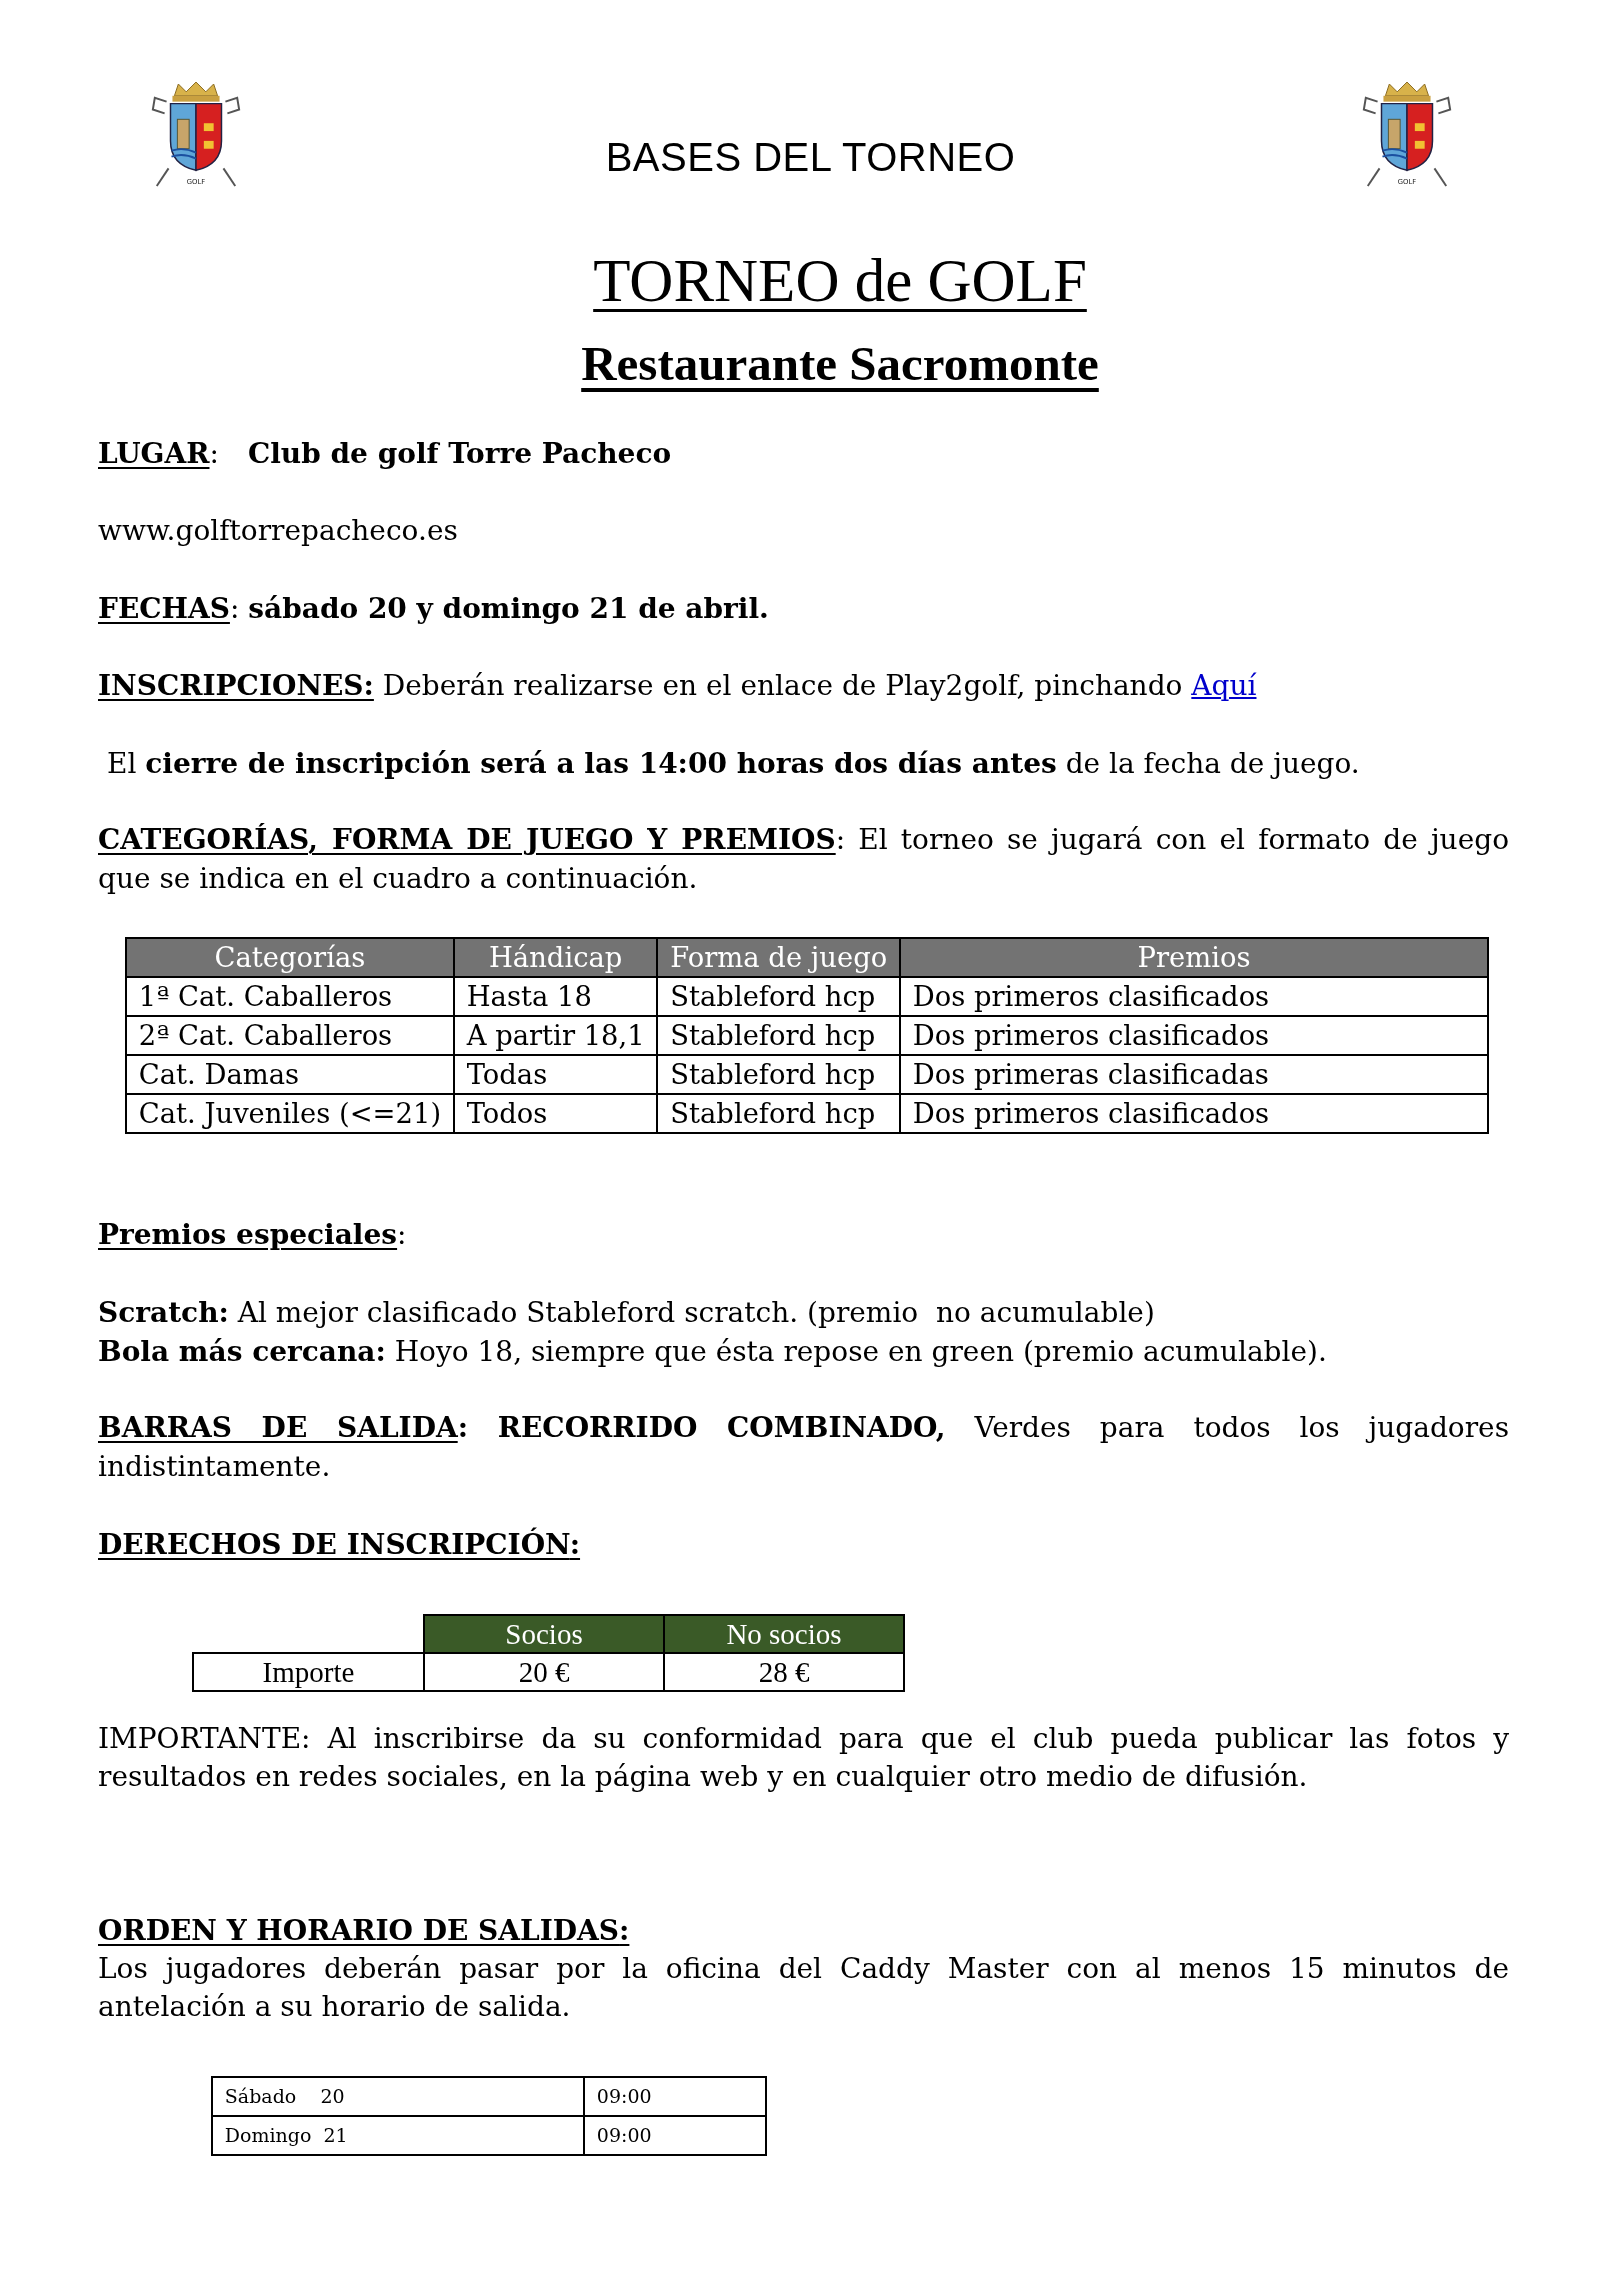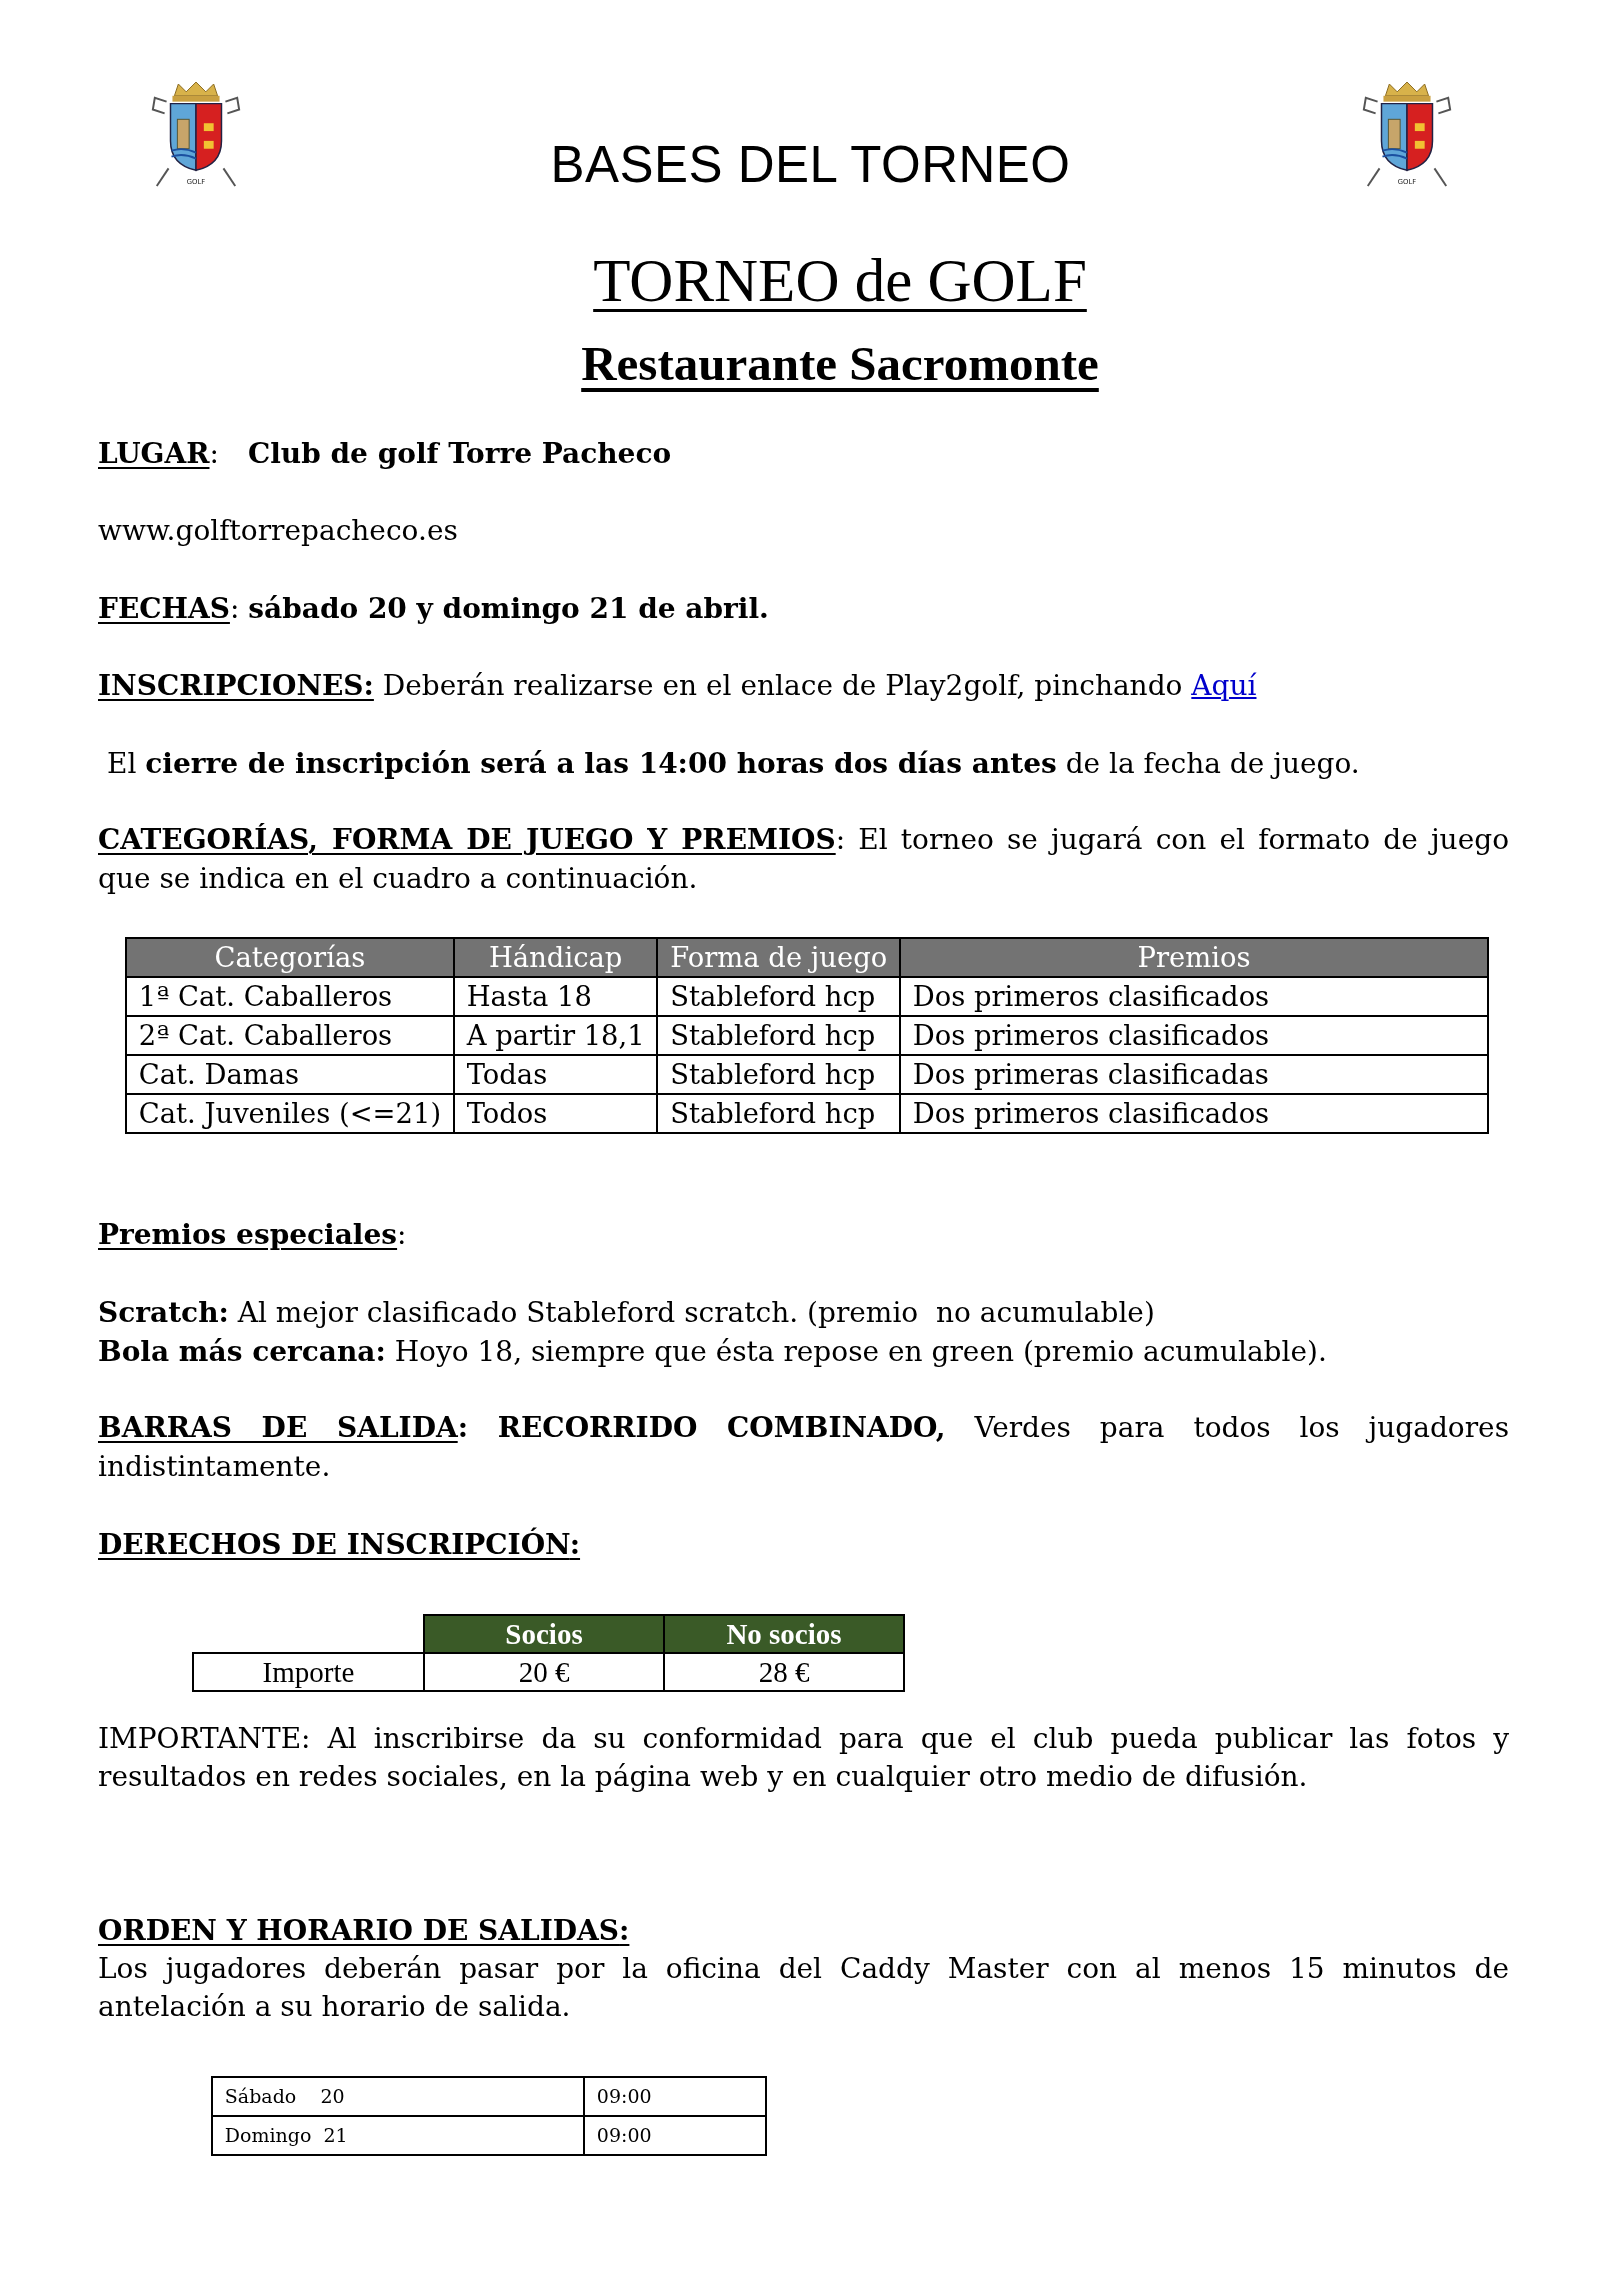--- a/index.html
+++ b/index.html
@@ -1,40 +1,40 @@
 <!DOCTYPE html>
 <html><head>
 <meta charset="utf-8">
 <style>
   html, body { margin: 0; padding: 0; background: #ffffff; }
   body { width: 1621px; height: 2282px; position: relative; overflow: hidden;
          font-family: "DejaVu Serif", "Liberation Serif", serif; color: #000; }
   .logo { position: absolute; width: 102px; height: 110px; }
   .hdr-title { position: absolute; left: 0; width: 1621px; top: 135px; text-align: center;
-               font-family: "Liberation Sans", sans-serif; font-size: 51px; letter-spacing: 0.5px; }
+               font-family: "Liberation Sans", sans-serif; font-size: 40px; letter-spacing: 0.5px; }
   .main-title { position: absolute; left: 0; width: 1680px; top: 245px; text-align: center;
                 font-family: "Liberation Sans", sans-serif; font-size: 61px; text-decoration: underline;
                 text-decoration-thickness: 2.9px; text-underline-offset: 7.8px; }
   .main-title .t1 { font-family: "Liberation Serif", serif; }
   .sub-title { position: absolute; left: 0; width: 1680px; top: 335px; text-align: center;
                font-family: "Liberation Serif", serif; font-weight: bold; font-size: 49px;
                text-decoration: underline; text-decoration-thickness: 3.9px; text-underline-offset: 7.8px; }
   .line { position: absolute; left: 98px; width: 1411px; font-size: 28px; line-height: 39px; white-space: nowrap; }
   .wrap { white-space: normal; text-align: justify; }
   .b { font-weight: bold; }
   .u { text-decoration: underline; text-decoration-thickness: 2px; text-underline-offset: 3.9px; }
   .link { color: #0000cc; text-decoration: underline; }
   table { border-collapse: collapse; position: absolute; font-family: "DejaVu Serif", serif; }
   .cat-table { left: 125px; top: 937px; width: 1364px; font-size: 27.4px; }
   .cat-table th, .cat-table td { border: 2px solid #000; height: 37px; padding: 0 11.8px; line-height: 37px; white-space: nowrap; }
   .cat-table th { background: #737373; color: #fff; font-weight: normal; text-align: center; }
   .cat-table td { text-align: left; }
   .fee-table { left: 192px; top: 1614px; font-family: "Liberation Serif", serif; font-size: 29px; }
   .fee-table th, .fee-table td { border: 2px solid #000; height: 36px; line-height: 36px; text-align: center; padding: 0; }
-  .fee-table th.g { background: #3a5a27; color: #fff; font-weight: bold; }
+  .fee-table th.g { background: #3a5a27; color: #fff; font-weight: normal; }
   .fee-table th.blank { border: none; background: transparent; }
   .sched-table { left: 211px; top: 2076px; font-size: 19px; }
   .sched-table td { border: 2px solid #000; height: 37px; line-height: 37px; padding: 0 11.8px; white-space: pre; }
 </style>
 </head>
 <body>
 
 <svg class="logo" style="left:145px; top:80px;" viewBox="0 0 104 112">
   <g>
     <path d="M22 22 L10 18 L8 30 L20 34" fill="none" stroke="#555" stroke-width="2"></path>

